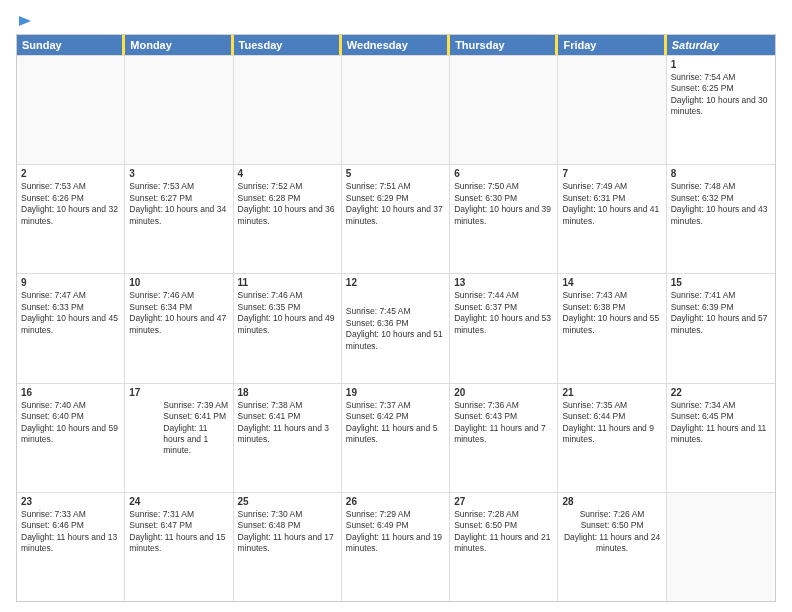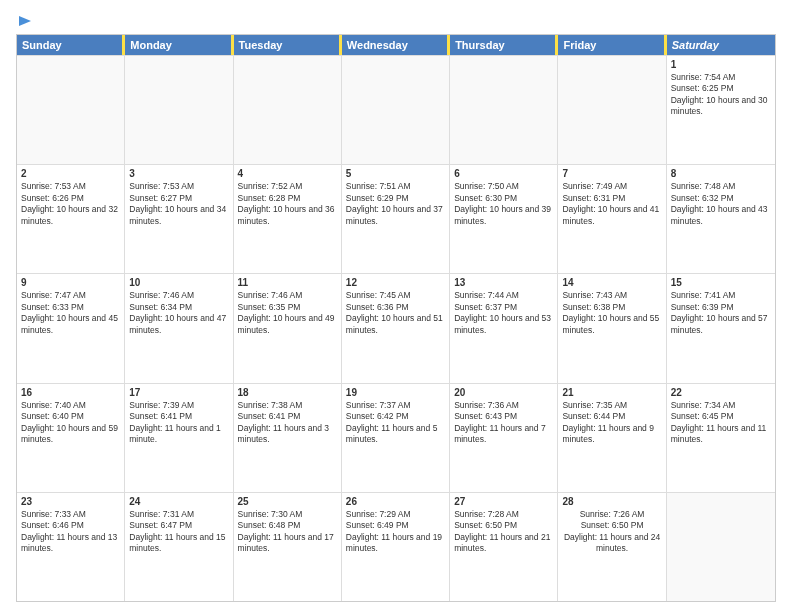--- a/index.html
+++ b/index.html
@@ -209,21 +209,21 @@
 Daylight: 10 hours and 47 minutes.</div>
           </div>
           <div class="cal-cell">
             <div class="day-num">11</div>
             <div class="day-info" style="white-space: pre-line;">Sunrise: 7:46 AM
 Sunset: 6:35 PM
 Daylight: 10 hours and 49 minutes.</div>
           </div>
           <div class="cal-cell">
             <div class="day-num">12</div>
-            <div class="day-info" style="white-space: pre-line;">Sunrise: 7:45 AM
+            <div class="day-info" style="white-space: pre-line; margin-top: 16px;">Sunrise: 7:45 AM
 Sunset: 6:36 PM
 Daylight: 10 hours and 51 minutes.</div>
           </div>
           <div class="cal-cell">
             <div class="day-num">13</div>
             <div class="day-info" style="white-space: pre-line;">Sunrise: 7:44 AM
 Sunset: 6:37 PM
 Daylight: 10 hours and 53 minutes.</div>
           </div>
           <div class="cal-cell">
@@ -241,21 +241,21 @@
         </div>
         <div class="cal-row">
           <div class="cal-cell">
             <div class="day-num">16</div>
             <div class="day-info" style="white-space: pre-line;">Sunrise: 7:40 AM
 Sunset: 6:40 PM
 Daylight: 10 hours and 59 minutes.</div>
           </div>
           <div class="cal-cell">
             <div class="day-num">17</div>
-            <div class="day-info" style="white-space: pre-line;">Sunrise: 7:39 AM
+            <div class="day-info" style="white-space: pre-line; margin-left: 34px;">Sunrise: 7:39 AM
 Sunset: 6:41 PM
 Daylight: 11 hours and 1 minute.</div>
           </div>
           <div class="cal-cell">
             <div class="day-num">18</div>
             <div class="day-info" style="white-space: pre-line;">Sunrise: 7:38 AM
 Sunset: 6:41 PM
 Daylight: 11 hours and 3 minutes.</div>
           </div>
           <div class="cal-cell">

